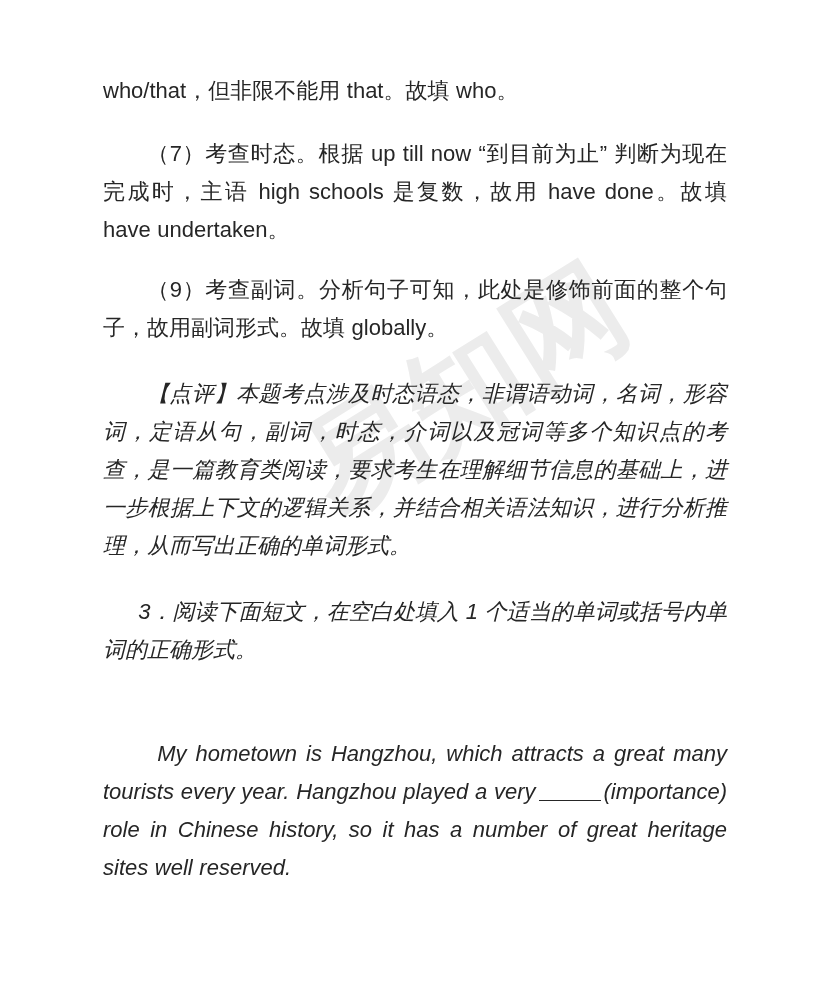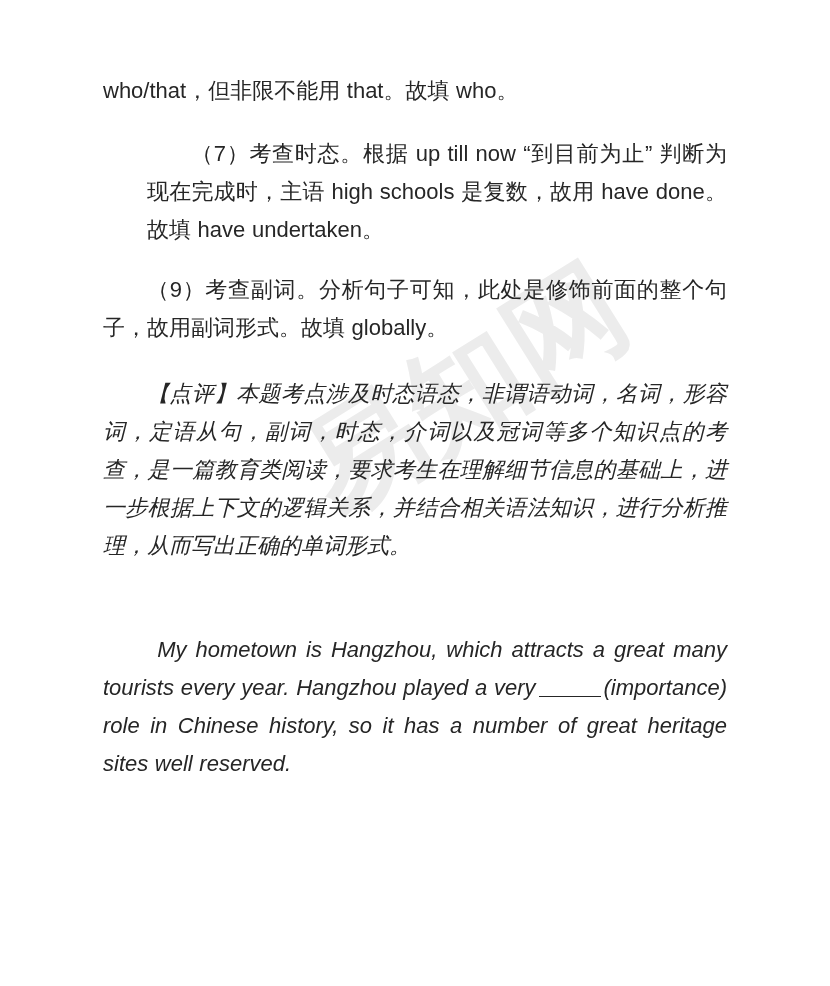--- a/index.html
+++ b/index.html
@@ -74,21 +74,20 @@
     white-space: pre-wrap;
   }
   p.para.indent {
     text-indent: 2em;
   }
   p.para.indent-sm {
     text-indent: 1.6em;
   }
   p.gap-lg {
     margin-top: 25px;
-    margin-left: 44px;
   }
   p.gap-md {
     margin-top: 22px;
   }
   p.gap-xl {
     margin-top: 28px;
     font-style: italic;
   }
 
   .blank-line {
@@ -113,19 +112,20 @@
     <p class="para">who/that，但非限不能用 that。故填 who。</p>
 
     <p class="para indent gap-lg">（7）考查时态。根据 up till now “到目前为止” 判断为现在完成时，主语 high schools 是复数，故用 have done。故填 have undertaken。</p>
 
 
     <p class="para indent gap-md">（9）考查副词。分析句子可知，此处是修饰前面的整个句子，故用副词形式。故填 globally。</p>
 
 
     <p class="para indent gap-xl">【点评】本题考点涉及时态语态，非谓语动词，名词，形容词，定语从句，副词，时态，介词以及冠词等多个知识点的考查，是一篇教育类阅读，要求考生在理解细节信息的基础上，进一步根据上下文的逻辑关系，并结合相关语法知识，进行分析推理，从而写出正确的单词形式。</p>
 
+    <p class="para indent-sm gap-xl">3．阅读下面短文，在空白处填入 1 个适当的单词或括号内单词的正确形式。</p>
 
     <p class="para indent gap-xl">
       <span>My hometown is Hangzhou, which attracts a great many tourists every year. Hangzhou played a very</span><span class="blank-line"></span><span>(importance) role in Chinese history, so it has a number of great heritage sites well reserved.</span>
     </p>
 
   </div>
 </div>
 
 </body></html>

